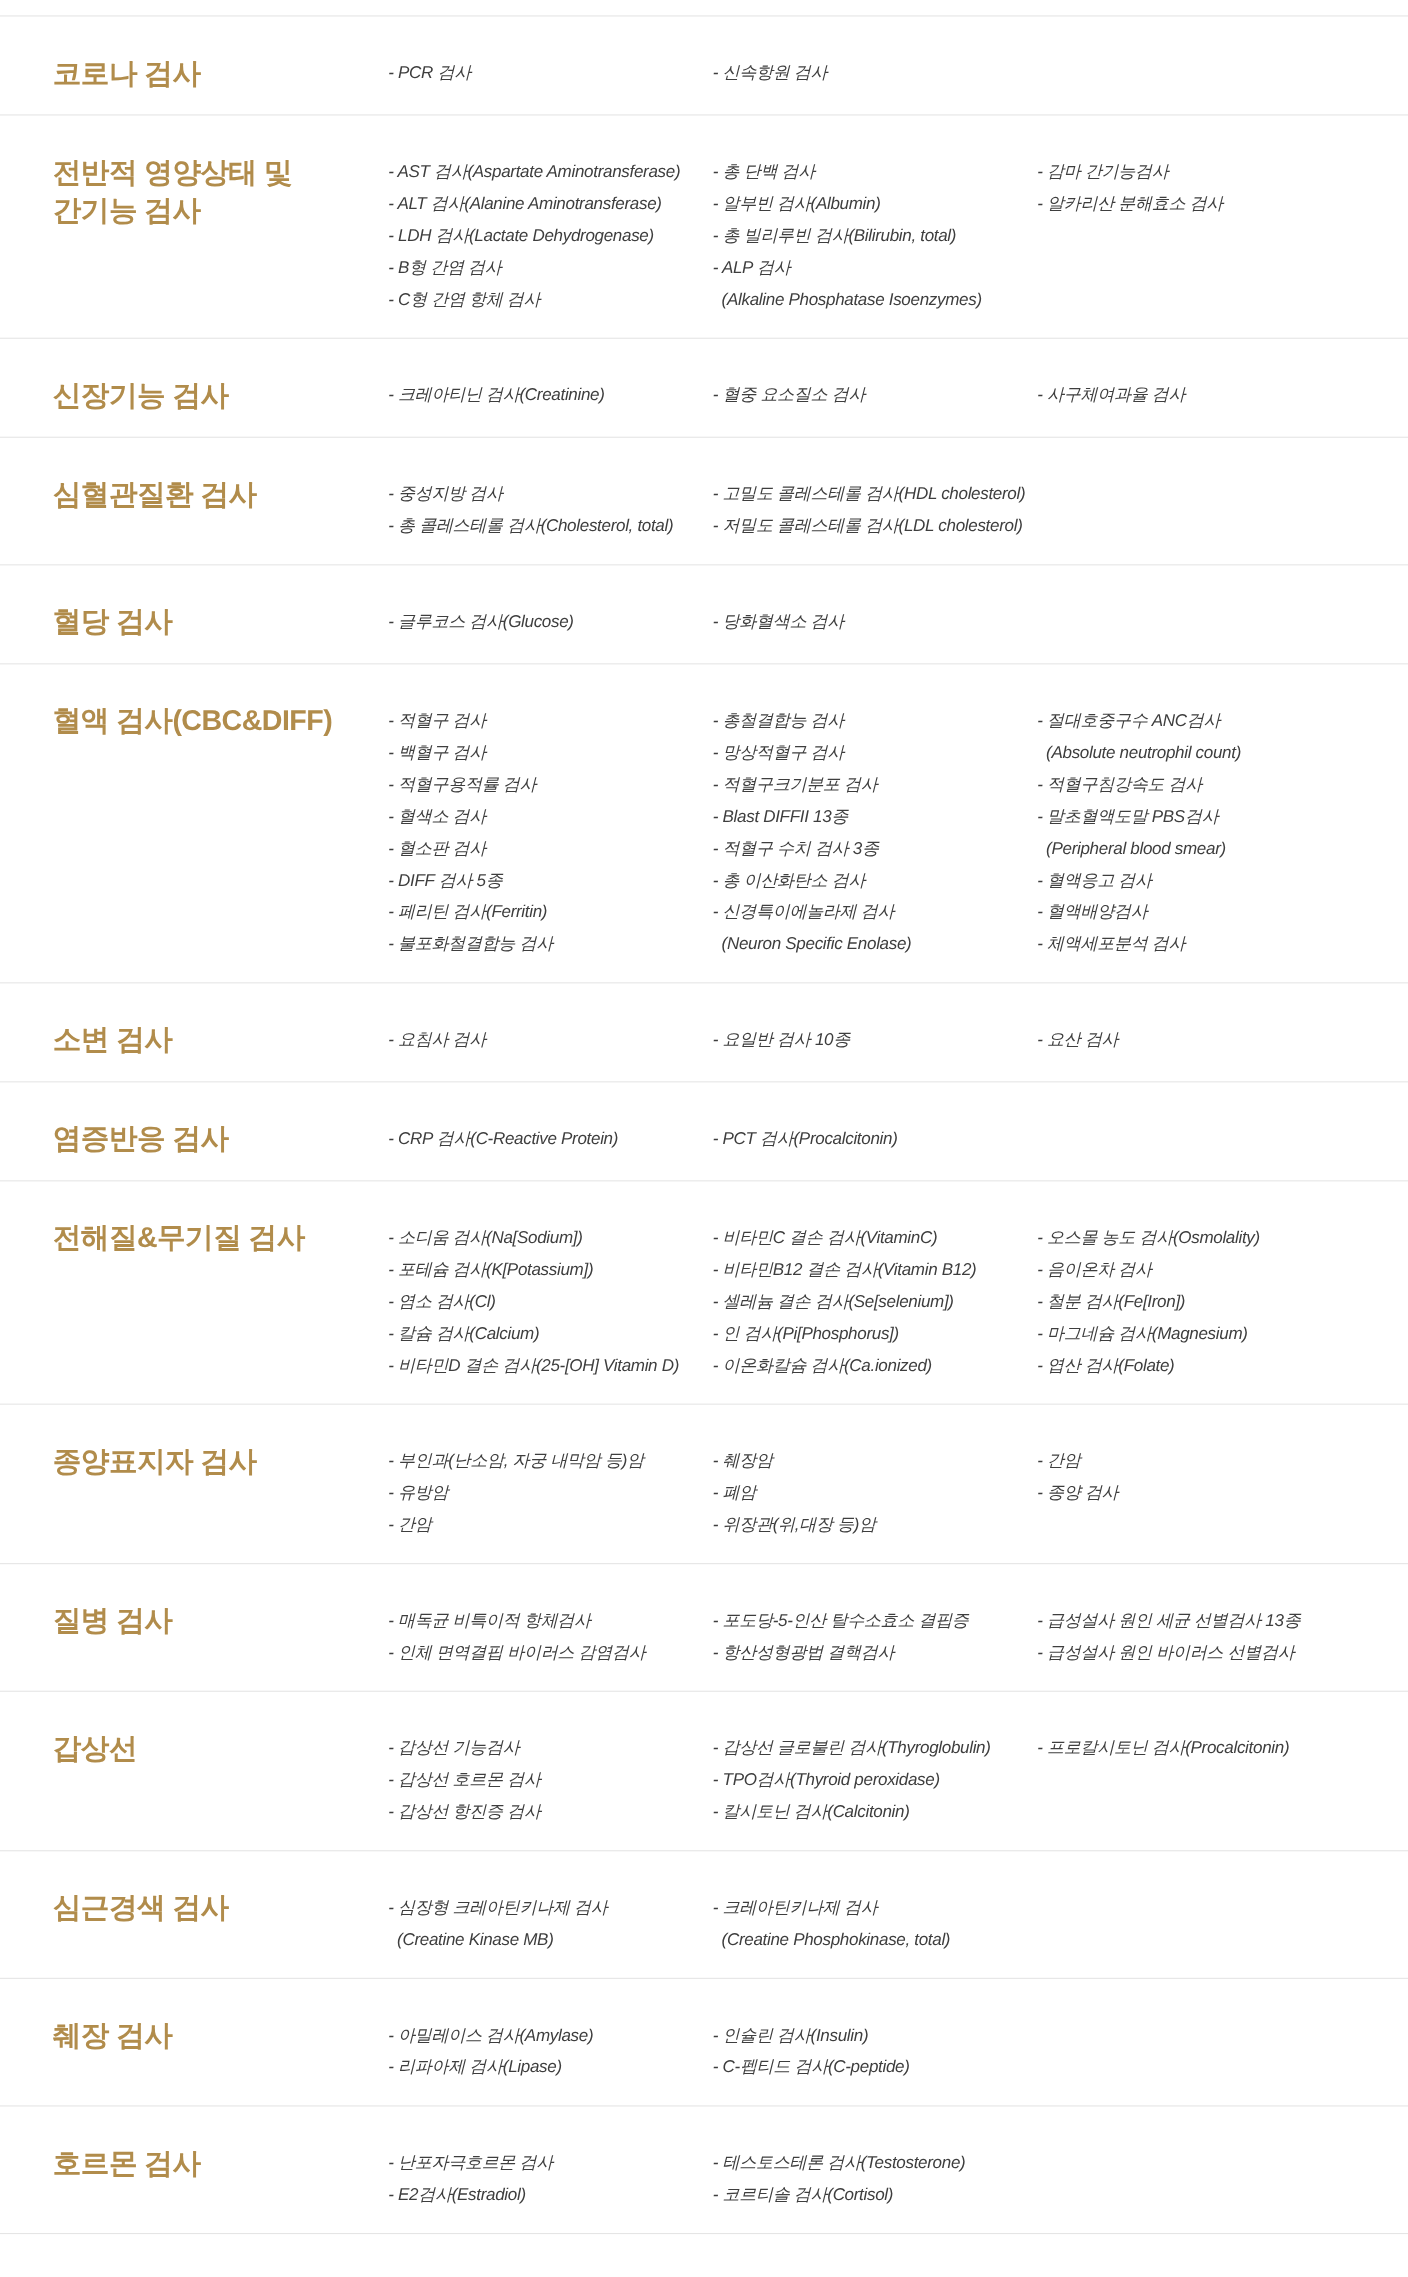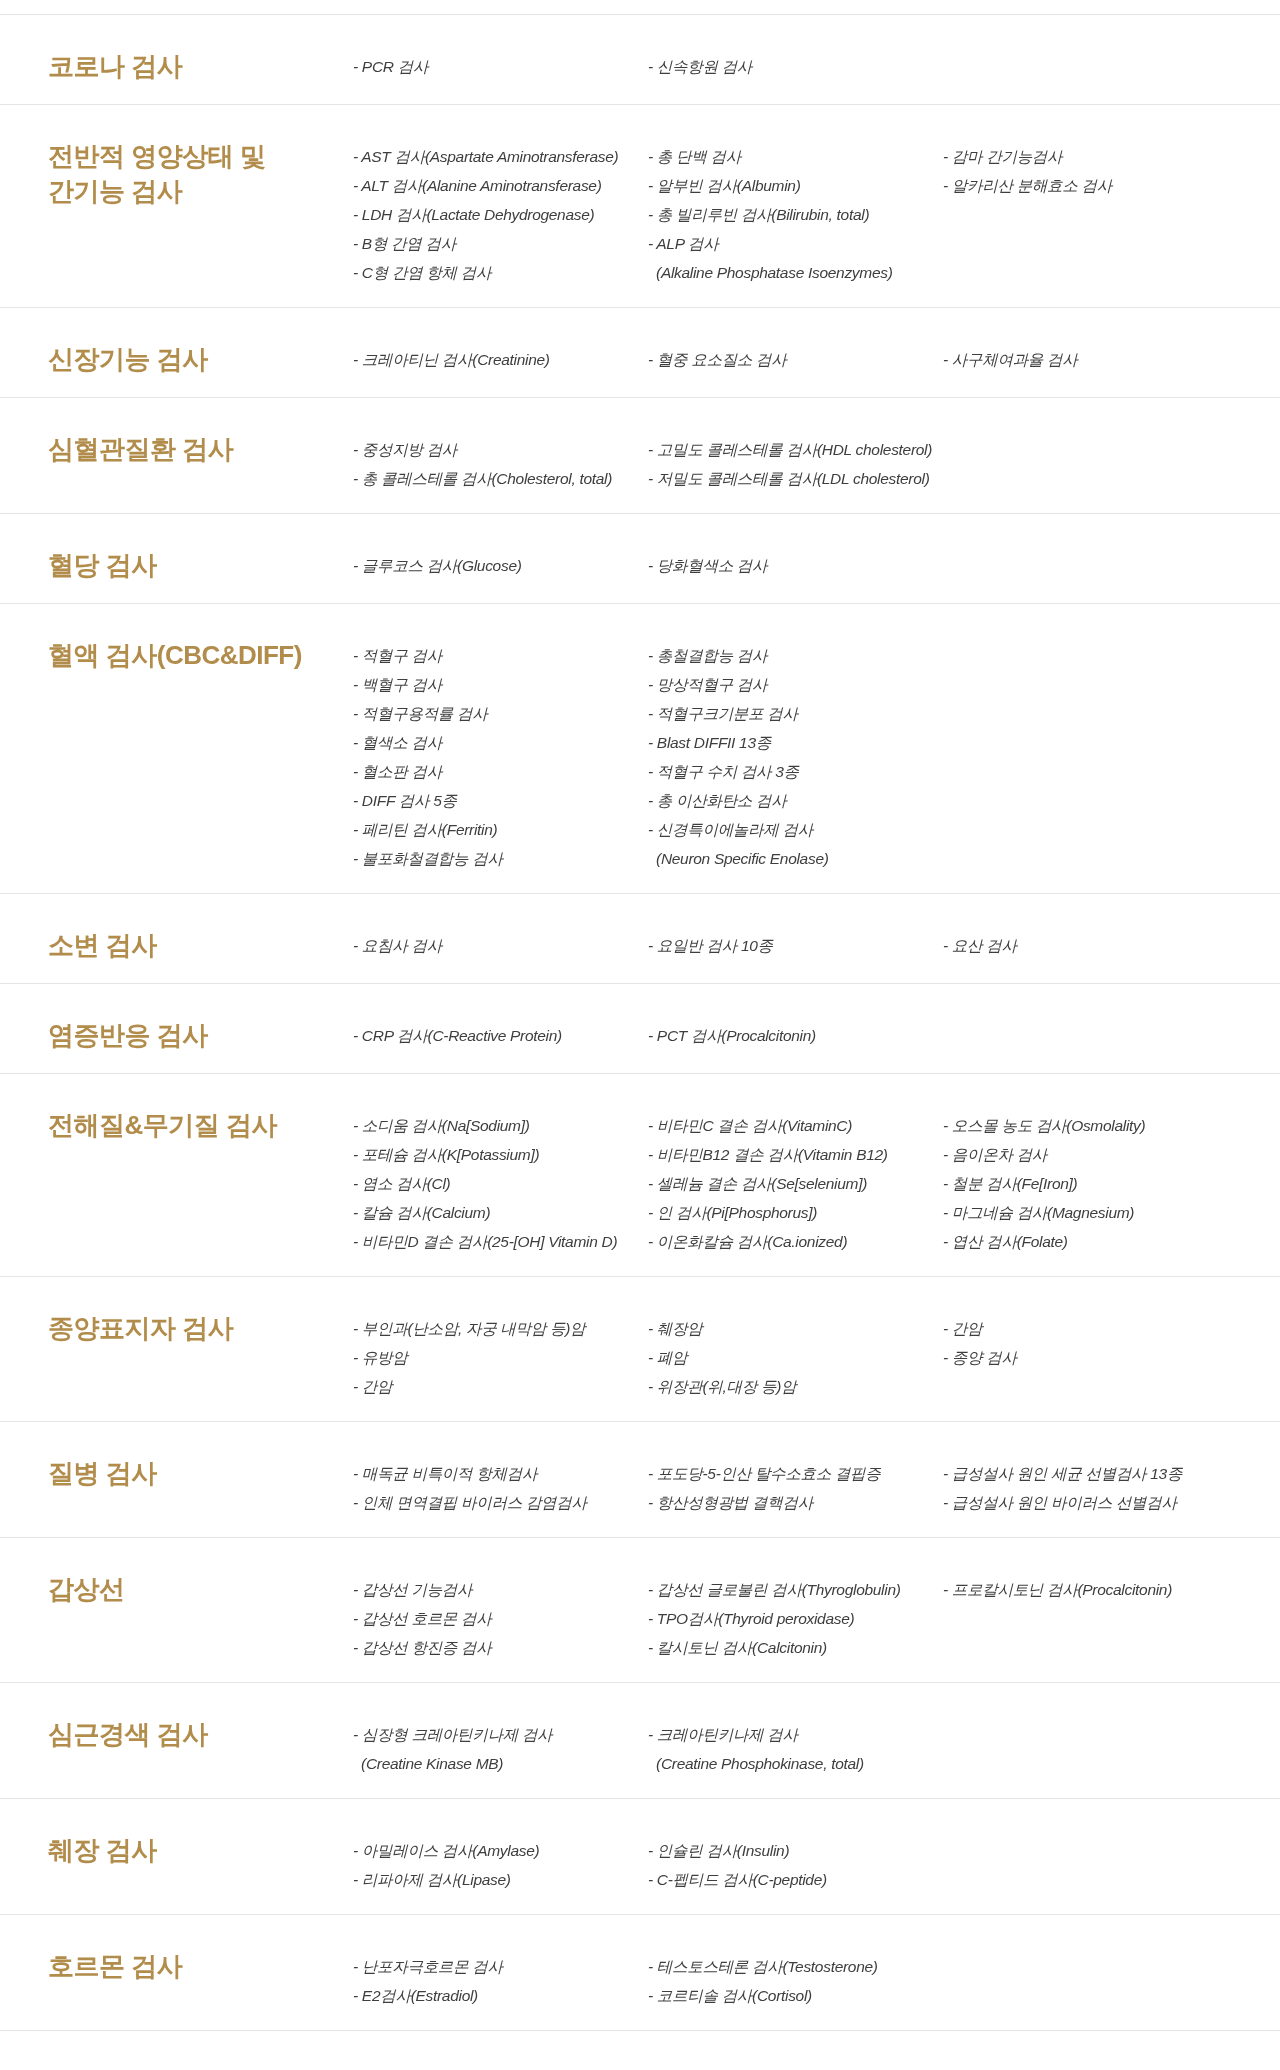--- a/index.html
+++ b/index.html
@@ -138,20 +138,30 @@
       <div class="col">
         <p class="item">- 총철결합능 검사</p>
         <p class="item">- 망상적혈구 검사</p>
         <p class="item">- 적혈구크기분포 검사</p>
         <p class="item">- Blast DIFFII 13종</p>
         <p class="item">- 적혈구 수치 검사 3종</p>
         <p class="item">- 총 이산화탄소 검사</p>
         <p class="item">- 신경특이에놀라제 검사</p>
         <p class="item">  (Neuron Specific Enolase)</p>
       </div>
+      <div class="col last">
+        <p class="item">- 절대호중구수 ANC검사</p>
+        <p class="item">  (Absolute neutrophil count)</p>
+        <p class="item">- 적혈구침강속도 검사</p>
+        <p class="item">- 말초혈액도말 PBS검사</p>
+        <p class="item">  (Peripheral blood smear)</p>
+        <p class="item">- 혈액응고 검사</p>
+        <p class="item">- 혈액배양검사</p>
+        <p class="item">- 체액세포분석 검사</p>
+      </div>
     </section>
     <section class="row">
       <h2 class="row-title">소변 검사</h2>
       <div class="col">
         <p class="item">- 요침사 검사</p>
       </div>
       <div class="col">
         <p class="item">- 요일반 검사 10종</p>
       </div>
       <div class="col last">

